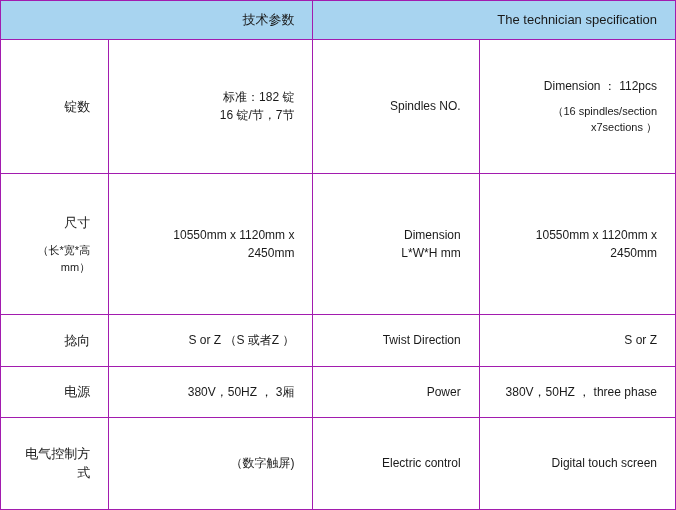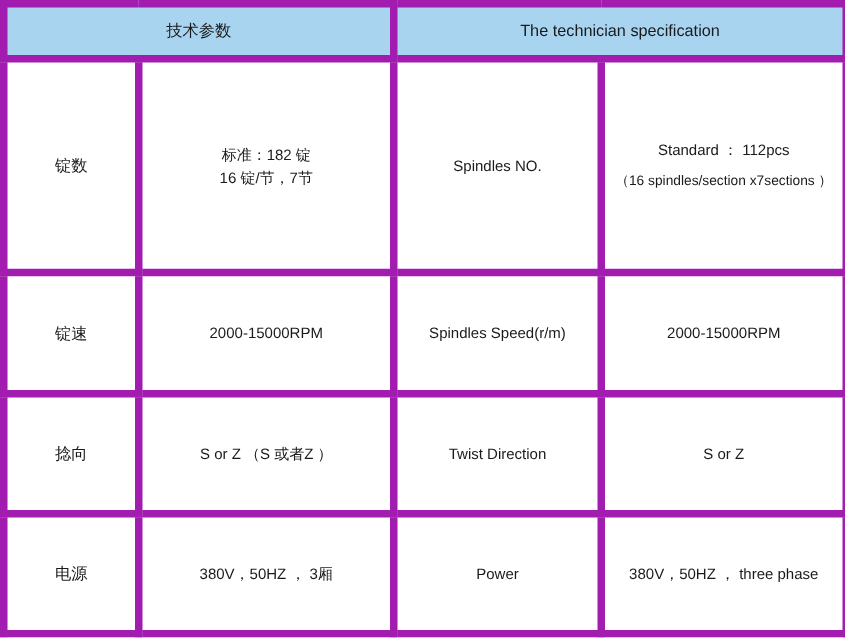--- a/index.html
+++ b/index.html
@@ -13,26 +13,26 @@
     font-family: "Liberation Sans", sans-serif;
     overflow: hidden;
   }
   .spec-table {
     border-collapse: collapse;
     width: 676px;
     height: 510px;
     table-layout: fixed;
   }
   .spec-table td {
-    border: 6px solid #a21caf;
-    text-align: center;
+    border: 1px solid #a21caf;
+    text-align: right;
     vertical-align: middle;
     font-size: 12px;
     color: #1a1a1a;
-    padding: 2px 4px;
+    padding: 2px 18px;
     line-height: 1.5;
   }
   .hdr td {
     background: #a8d4f0;
     font-size: 13px;
     color: #1a1a1a;
     height: 34px;
   }
   .col-label { width: 108px; }
   .col-cnval  { width: 204px; }
@@ -76,40 +76,42 @@
         <span class="lbl cell-line">锭数</span>
       </td>
       <td>
         <span class="cell-line">标准：182 锭</span>
         <span class="cell-line">16 锭/节，7节</span>
       </td>
       <td>
         <span class="cell-line">Spindles  NO.</span>
       </td>
       <td>
-        <span class="cell-line">Standard  ：   112pcs</span>
+        <span class="cell-line">Dimension  ：   112pcs</span>
         <span class="cell-line sub-note">（16  spindles/section  x7sections  ）</span>
       </td>
     </tr>
 
-
     <tr>
       <td>
-        <span class="lbl cell-line">锭速</span>
+        <span class="lbl cell-line">尺寸</span>
+        <span class="small-label">（长*宽*高   mm）</span>
       </td>
       <td>
-        <span class="cell-line">2000-15000RPM</span>
+        <span class="cell-line">10550mm x   1120mm x 2450mm</span>
       </td>
       <td>
-        <span class="cell-line">Spindles  Speed(r/m)</span>
+        <span class="cell-line">Dimension</span>
+        <span class="cell-line">L*W*H   mm</span>
       </td>
       <td>
-        <span class="cell-line">2000-15000RPM</span>
+        <span class="cell-line">10550mm x   1120mm x 2450mm</span>
       </td>
     </tr>
+
 
     <tr>
       <td>
         <span class="lbl cell-line">捻向</span>
       </td>
       <td>
         <span class="cell-line">S  or  Z  （S  或者Z  ）</span>
       </td>
       <td>
         <span class="cell-line">Twist  Direction</span>
@@ -129,14 +131,28 @@
         <span class="cell-line">380V，50HZ ，  3厢</span>
       </td>
       <td>
         <span class="cell-line">Power</span>
       </td>
       <td>
         <span class="cell-line">380V，50HZ ，   three  phase</span>
       </td>
     </tr>
 
+    <tr>
+      <td>
+        <span class="lbl cell-line">电气控制方式</span>
+      </td>
+      <td>
+        <span class="cell-line">（数字触屏)</span>
+      </td>
+      <td>
+        <span class="cell-line">Electric  control</span>
+      </td>
+      <td>
+        <span class="cell-line">Digital  touch  screen</span>
+      </td>
+    </tr>
   </tbody>
 </table>
 
 </body></html>

